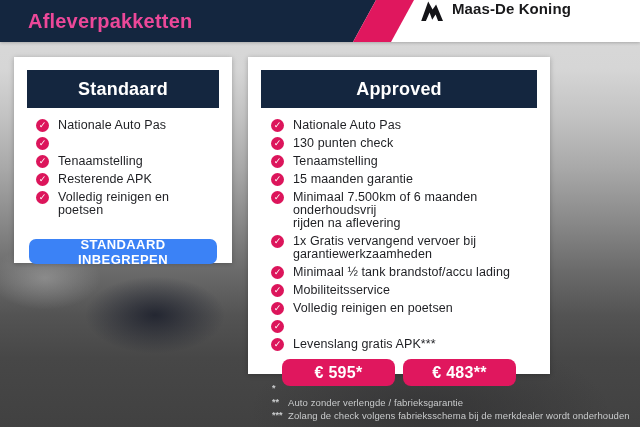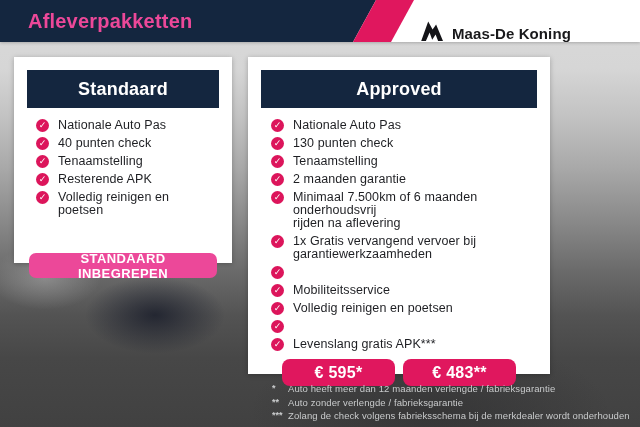--- a/index.html
+++ b/index.html
@@ -11,40 +11,40 @@
       radial-gradient(80px 45px at 45px 278px, rgba(168,168,168,.55), rgba(168,168,168,0) 70%),
       radial-gradient(250px 100px at 430px 410px, rgba(38,38,40,.45), rgba(38,38,40,0) 72%),
       linear-gradient(180deg,#dadada 0%,#d6d6d6 16%,#c3c3c3 27%,#a7a7a7 40%,#868686 53%,#696969 64%,#535353 74%,#474747 84%,#414141 100%);
   }
 
   
   .header{position:absolute;left:0;top:0;width:640px;height:42px;background:#ffffff;box-shadow:0 1px 3px rgba(0,0,0,.22);}
   .hdr-navy{position:absolute;inset:0;background:#14263f;clip-path:polygon(0 0,376px 0,353px 100%,0 100%);}
   .hdr-pink{position:absolute;inset:0;background:#e0175e;clip-path:polygon(376px 0,414px 0,391px 100%,353px 100%);}
   .hdr-title{position:absolute;left:28px;top:0;height:42px;line-height:42px;color:#ec4899;font-size:20px;font-weight:700;letter-spacing:.2px;}
-  .brand{position:absolute;left:420px;top:0;height:42px;display:flex;align-items:flex-end;gap:8px;}
+  .brand{position:absolute;left:420px;top:0;height:42px;display:flex;align-items:flex-start;gap:8px;}
   .brand svg{display:block;}
   .brand-text{font-size:15px;font-weight:700;color:#19191b;letter-spacing:.1px;}
 
   
   .card{position:absolute;background:#ffffff;box-shadow:0 1px 5px rgba(0,0,0,.25);padding:13px;box-sizing:border-box;}
   .card-standaard{left:14px;top:57px;width:218px;height:206px;}
   .card-approved{left:248px;top:57px;width:302px;height:317px;}
   .card-head{height:38px;background:#14263f;display:flex;align-items:center;justify-content:center;}
   .card-head span{color:#fff;font-size:18px;font-weight:700;letter-spacing:.2px;}
 
   .list{margin:11px 0 0 0;padding:0 4px 0 9px;list-style:none;}
   .card-approved .list{padding-left:10px;}
   .row{display:flex;align-items:flex-start;gap:9px;margin-bottom:5px;}
   .check{flex:0 0 13px;width:13px;height:13px;margin-top:0;border-radius:50%;background:#dc155b;color:#fff;
          font-size:9px;font-weight:700;line-height:13px;text-align:center;}
   .item-text{font-size:12.5px;line-height:13px;font-weight:400;color:#1e1f23;white-space:pre-line;letter-spacing:.1px;}
 
-  .cta{display:flex;align-items:center;justify-content:center;margin:36px auto 0 auto;width:188px;height:25px;
-       background:#ec4899;border:none;border-radius:7px;color:#fff;font-family:inherit;
+  .cta{display:flex;align-items:center;justify-content:center;margin:22px auto 0 auto;width:188px;height:25px;
+       background:#3b82f6;border:none;border-radius:7px;color:#fff;font-family:inherit;
        font-size:13px;font-weight:700;letter-spacing:.4px;cursor:pointer;}
   .price-row{display:flex;justify-content:center;gap:8px;margin-top:8px;}
   .price-btn{display:flex;align-items:center;justify-content:center;width:113px;height:27px;
        background:#e0175e;border:none;border-radius:8px;color:#fff;font-family:inherit;
        font-size:16px;font-weight:700;letter-spacing:.3px;cursor:pointer;}
 
   
   .footnotes{position:absolute;left:258px;top:382px;width:380px;}
   .fn-row{display:flex;line-height:13.5px;white-space:nowrap;}
   .fn-star{flex:0 0 30px;padding-left:14px;box-sizing:border-box;color:#cbcdce;font-size:9px;font-weight:700;}
@@ -73,21 +73,20 @@
     <div class="card-head">
       <span>Standaard</span>
     </div>
     <ul class="list">
       <li class="row">
           <span class="check">✓</span>
           <span class="item-text">Nationale Auto Pas</span>
         </li>
       <li class="row">
           <span class="check">✓</span>
-          <span class="item-text">40 punten check</span>
         </li>
       <li class="row">
           <span class="check">✓</span>
           <span class="item-text">Tenaamstelling</span>
         </li>
       <li class="row">
           <span class="check">✓</span>
           <span class="item-text">Resterende APK</span>
         </li>
       <li class="row">
@@ -110,33 +109,34 @@
       <li class="row">
           <span class="check">✓</span>
           <span class="item-text">130 punten check</span>
         </li>
       <li class="row">
           <span class="check">✓</span>
           <span class="item-text">Tenaamstelling</span>
         </li>
       <li class="row">
           <span class="check">✓</span>
-          <span class="item-text">2 maanden garantie</span>
+          <span class="item-text">15 maanden garantie</span>
         </li>
       <li class="row">
           <span class="check">✓</span>
           <span class="item-text">Minimaal 7.500km of 6 maanden onderhoudsvrij
 rijden na aflevering</span>
         </li>
       <li class="row">
           <span class="check">✓</span>
           <span class="item-text">1x Gratis vervangend vervoer bij garantiewerkzaamheden</span>
         </li>
       <li class="row">
           <span class="check">✓</span>
+          <span class="item-text">Minimaal ½ tank brandstof/accu lading</span>
         </li>
       <li class="row">
           <span class="check">✓</span>
           <span class="item-text">Mobiliteitsservice</span>
         </li>
       <li class="row">
           <span class="check">✓</span>
           <span class="item-text">Volledig reinigen en poetsen</span>
         </li>
       <li class="row">
@@ -149,21 +149,20 @@
     </ul>
     <div class="price-row">
       <button class="price-btn">€ 595*</button>
       <button class="price-btn">€ 483**</button>
     </div>
   </div>
 
   <div class="footnotes">
     <div class="fn-row">
       <span class="fn-star">*</span>
-      <span class="fn-text">Auto heeft meer dan 12 maanden verlengde / fabrieksgarantie</span>
     </div>
     <div class="fn-row">
       <span class="fn-star">**</span>
       <span class="fn-text">Auto zonder verlengde / fabrieksgarantie</span>
     </div>
     <div class="fn-row">
       <span class="fn-star">***</span>
       <span class="fn-text">Zolang de check volgens fabrieksschema bij de merkdealer wordt onderhouden</span>
     </div>
   </div>

